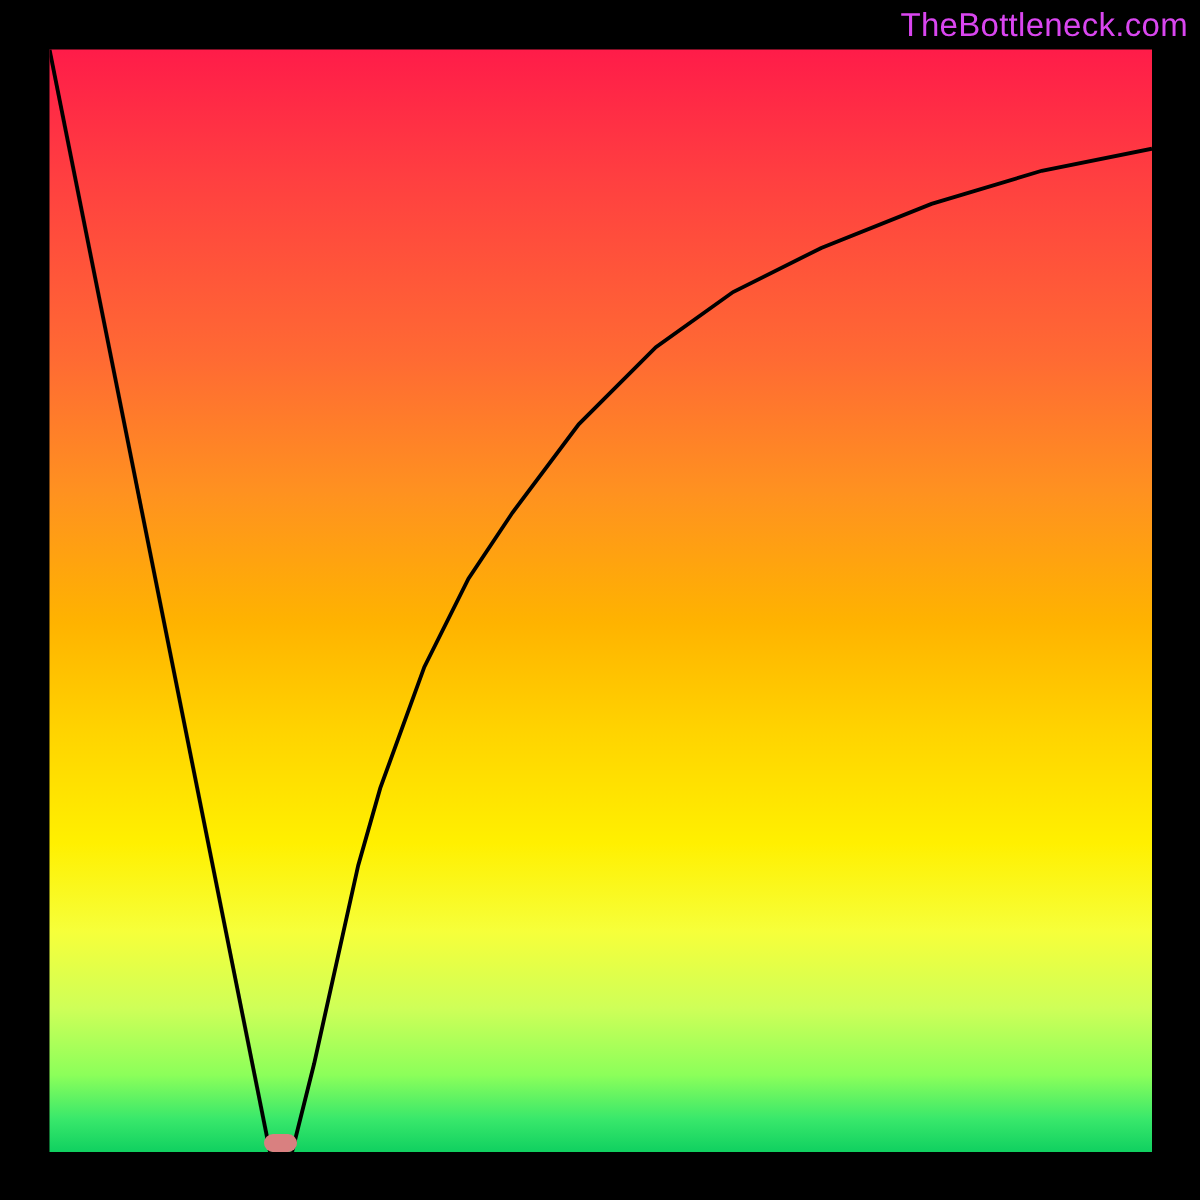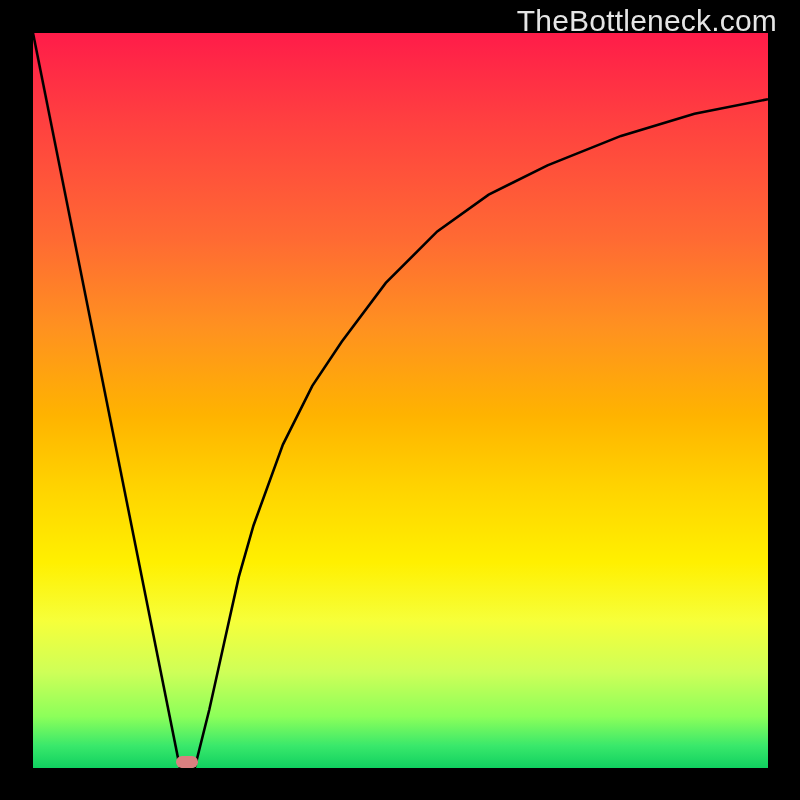--- a/index.html
+++ b/index.html
@@ -43,23 +43,23 @@
   .curve-svg {
     position: absolute;
     left: 0;
     top: 0;
     width: 735px;
     height: 735px;
   }
   .watermark {
     position: absolute;
     top: 4px;
-    right: 23px;
-    color: #e5e5e5;
-    font-size: 30px;
+    right: 8px;
+    color: #d946ef;
+    font-size: 22px;
     font-weight: 500;
     letter-spacing: 0.2px;
   }
   .marker {
     position: absolute;
     background: #d98080;
     border-radius: 6px;
   }
 </style>
 </head>

